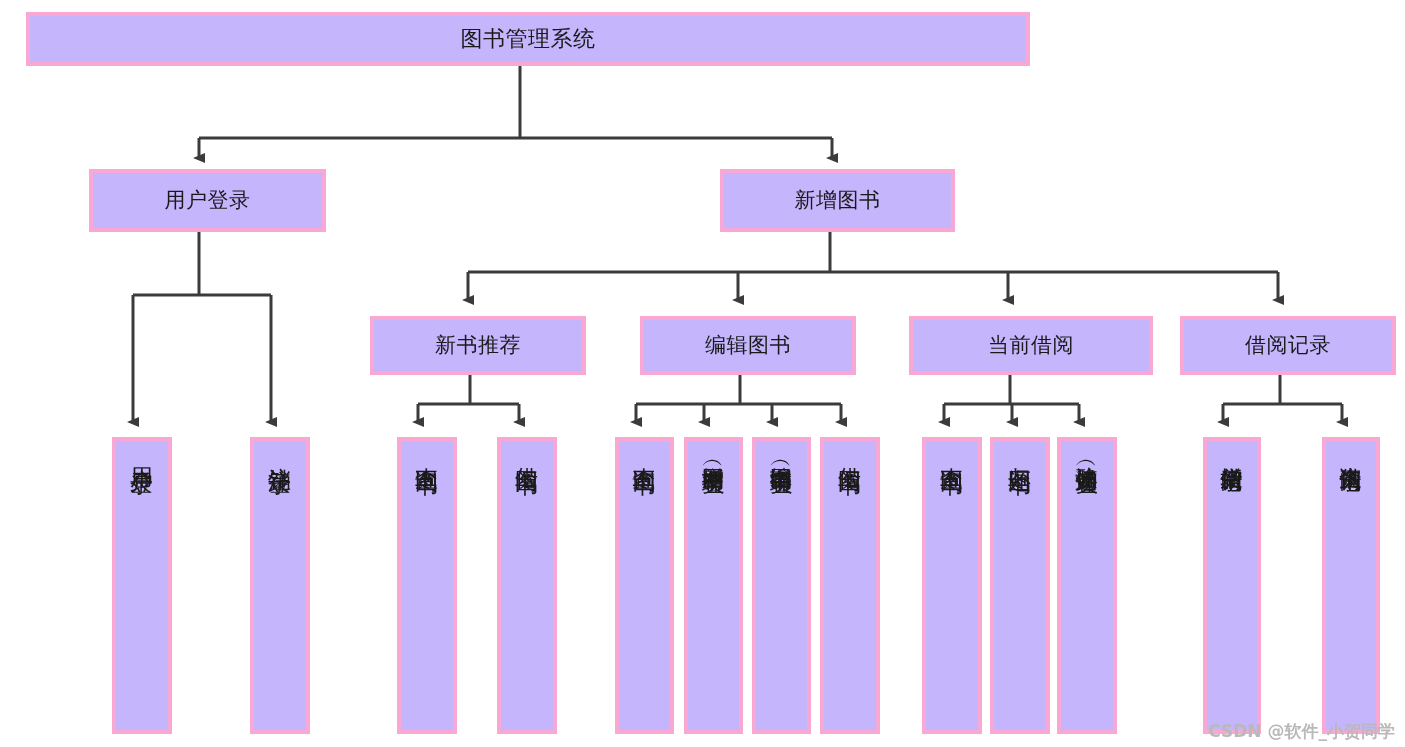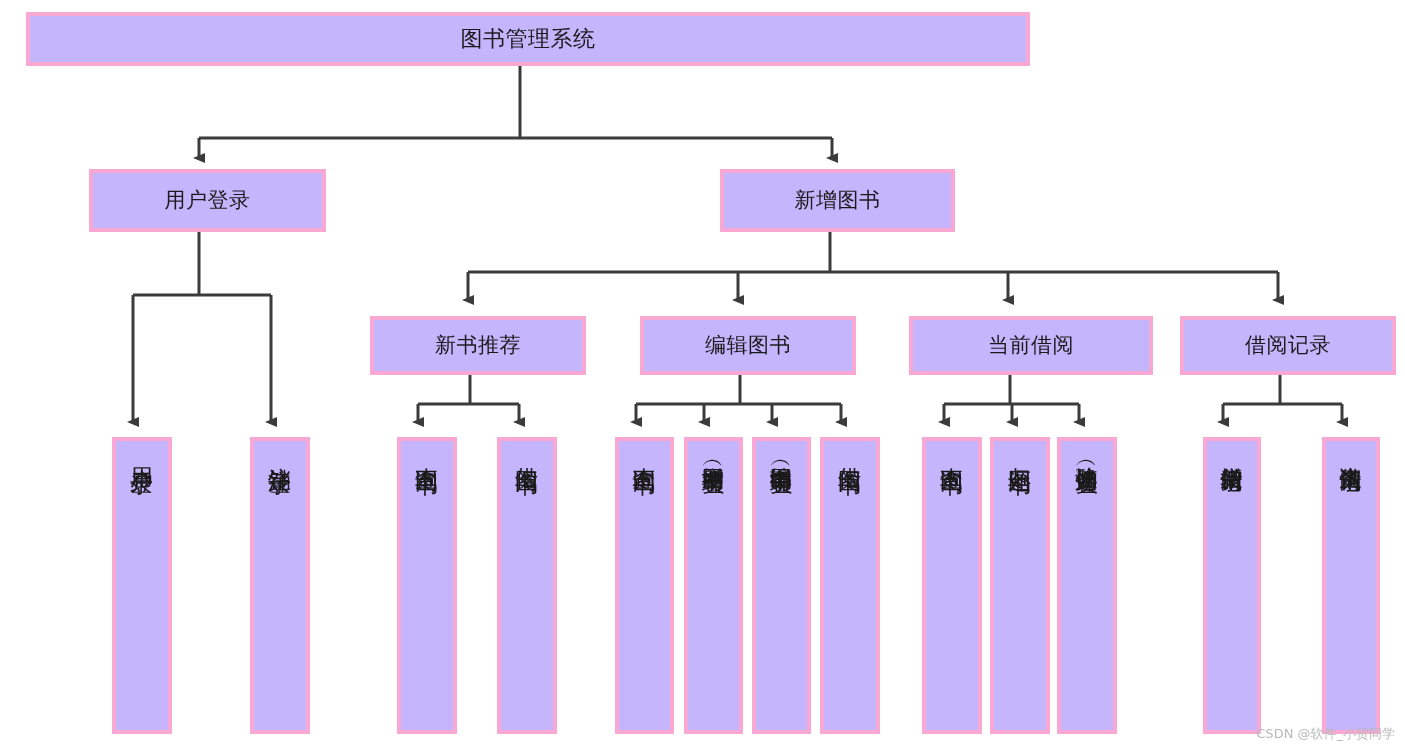--- a/index.html
+++ b/index.html
@@ -53,25 +53,26 @@
     text-orientation:upright;
     font-size:23px;
     line-height:1.05;
     letter-spacing:2px;
     white-space:nowrap;
   }
   .v-node.small .label{font-size:22px;letter-spacing:1px;}
   #watermark{
     position:absolute;
     right:10px;bottom:4px;
-    font-size:13px;
+    font-size:17px;
     color:#b9b9b9;
     z-index:5;
     white-space:nowrap;
     font-family:"DejaVu Sans","Liberation Sans",sans-serif;
+    font-weight:bold;
   }
 </style>
 </head>
 <body>
 
 <div id="diagram-root">
 
   <svg id="connectors" viewBox="0 0 1405 747">
     <defs>
       <marker id="arrow" markerWidth="12" markerHeight="12" refX="5" refY="6" orient="auto" markerUnits="userSpaceOnUse">

